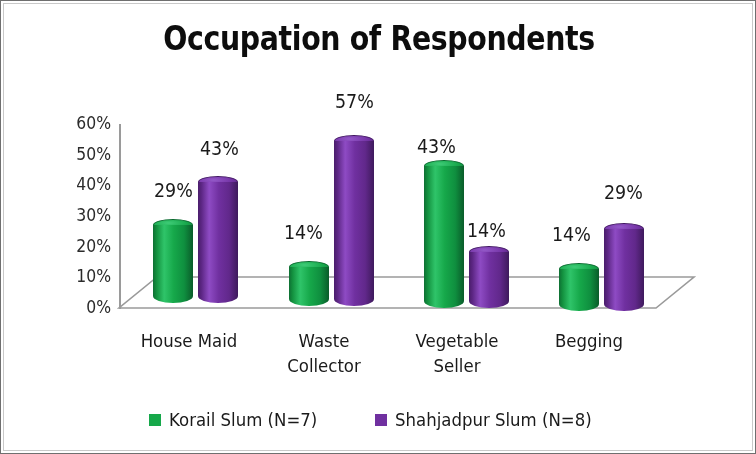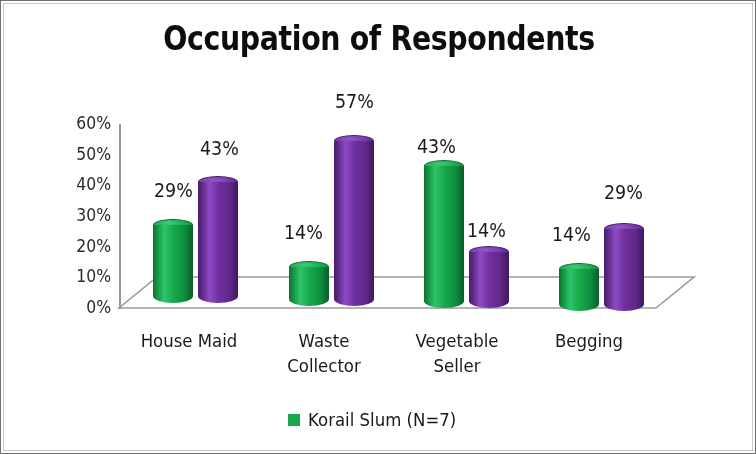--- a/index.html
+++ b/index.html
@@ -293,15 +293,19 @@
       <div></div>
     </div>
 
   </div>
 
   <div class="legend">
     <div class="legend-item">
       <span class="legend-swatch" style="background:#16a84a;"></span>
       <span class="legend-text">Korail Slum (N=7)</span>
     </div>
+    <div class="legend-item">
+      <span class="legend-swatch" style="background:#7030a0;"></span>
+      <span class="legend-text">Shahjadpur Slum (N=8)</span>
+    </div>
   </div>
 
 </div>
 
 </body></html>

